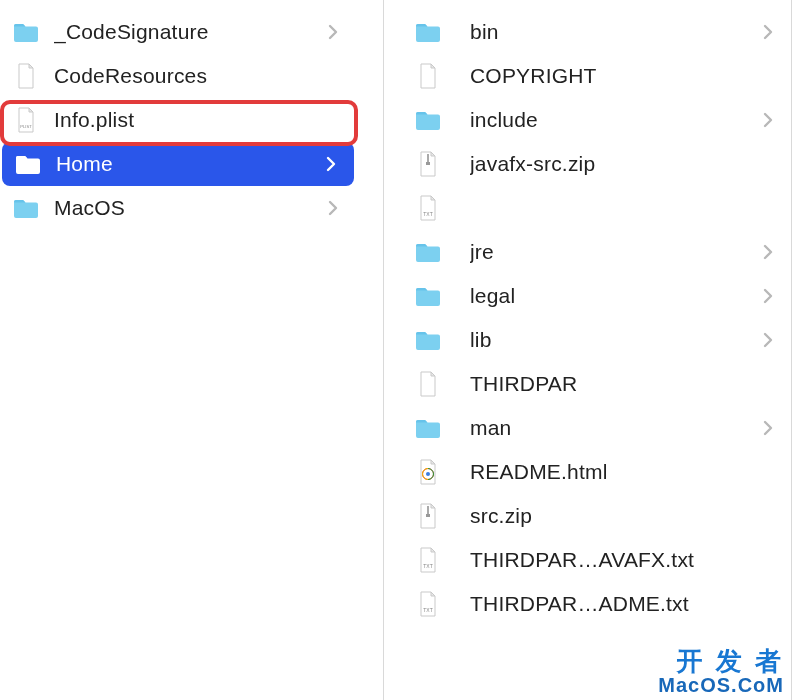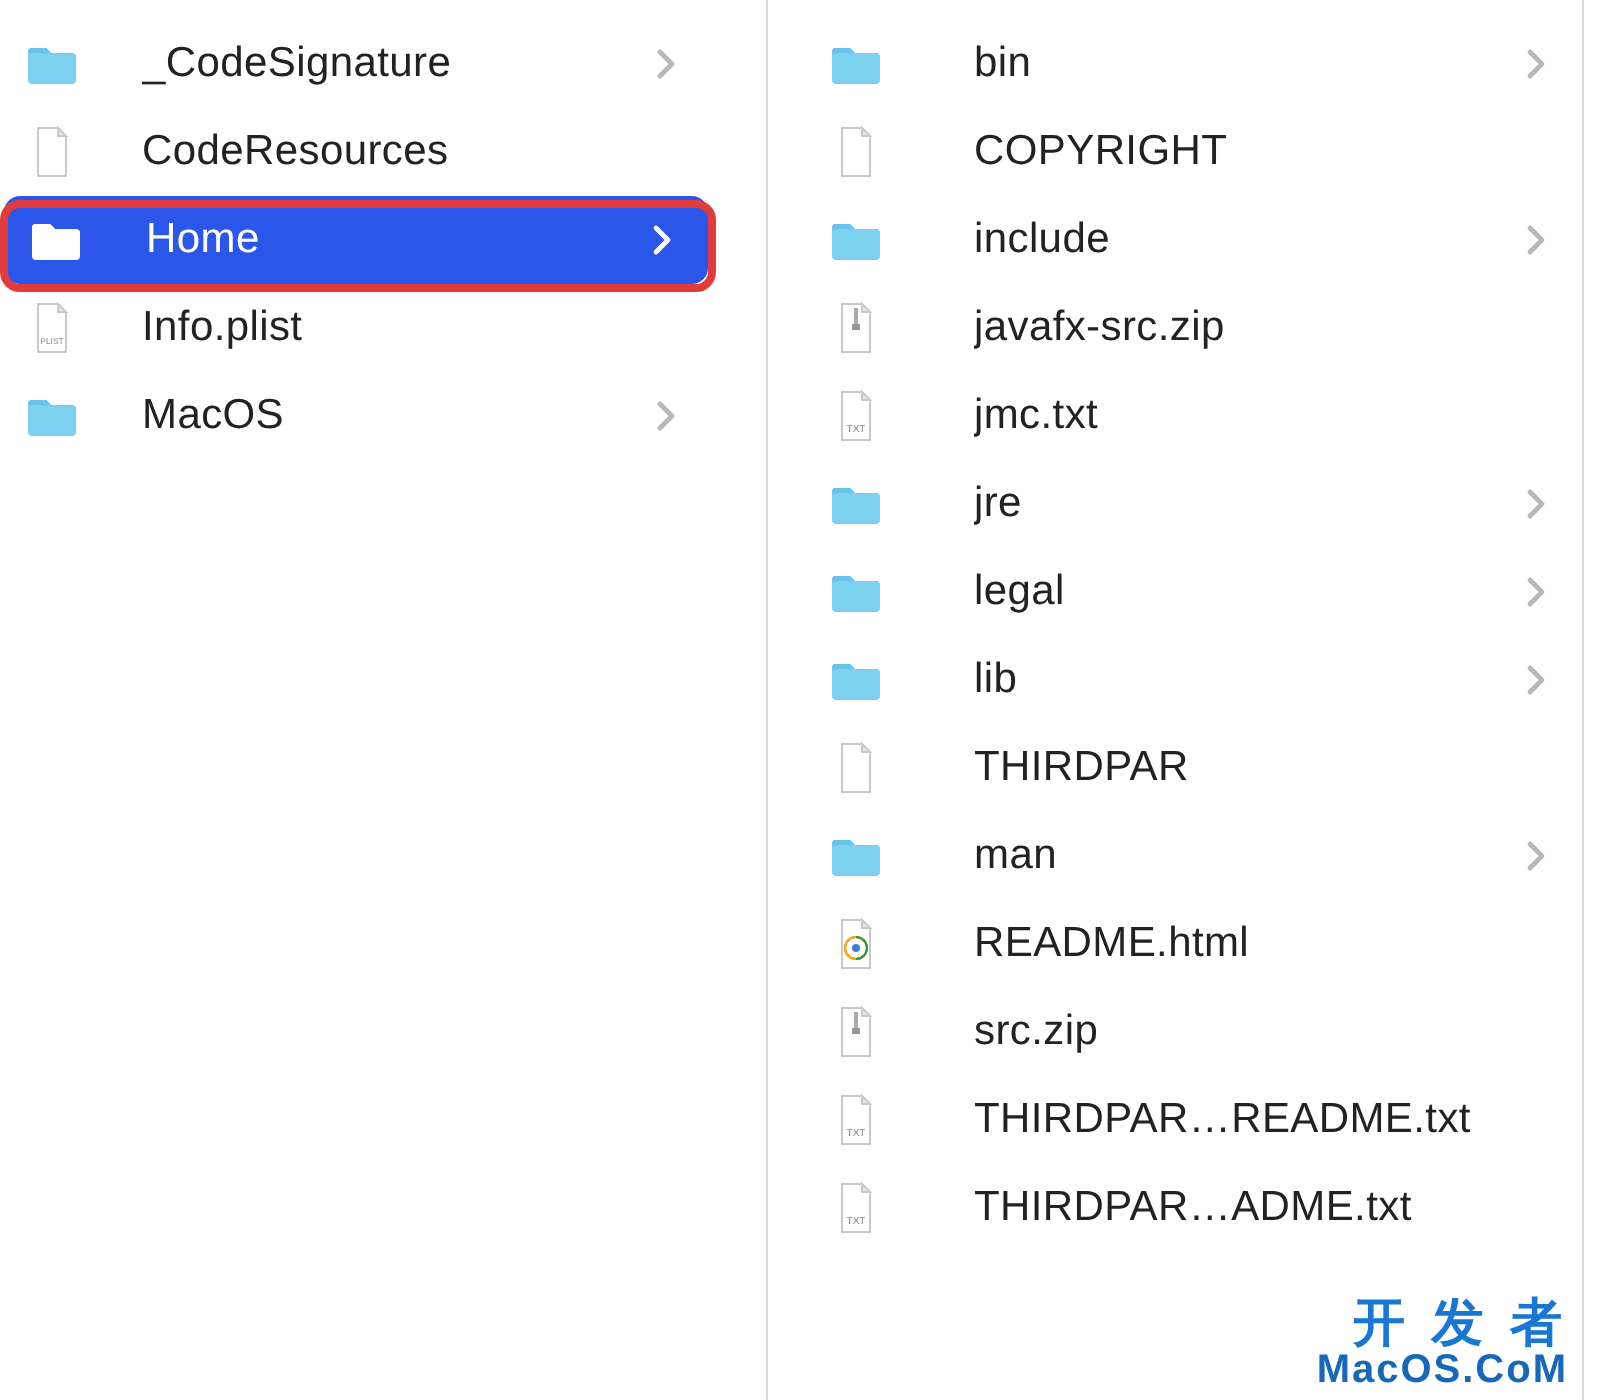--- a/index.html
+++ b/index.html
@@ -50,21 +50,20 @@
     justify-content: center;
     flex-shrink: 0;
   }
 
   .label {
     flex: 1;
     white-space: nowrap;
     overflow: hidden;
     text-overflow: ellipsis;
     letter-spacing: 0.2px;
-    margin-left: 17px;
   }
 
   .chevron {
     width: 10px;
     height: 16px;
     flex-shrink: 0;
   }
   .chevron svg { display: block; }
 
   
@@ -133,46 +132,46 @@
     </div>
     <div class="row">
       <span class="icon-slot">
           <svg viewBox="0 0 20 26">
             <path d="M3 1 L13 1 L17 5 L17 25 L3 25 Z" fill="#fff" stroke="#c9c9c9"></path>
             <path d="M13 1 L13 5 L17 5 Z" fill="#e8e8e8" stroke="#c9c9c9"></path>
           </svg>
         </span>
       <span class="label">CodeResources</span>
     </div>
+    <div class="row">
+      <span class="icon-slot">
+          <svg viewBox="0 0 20 26">
+            <path d="M3 1 L13 1 L17 5 L17 25 L3 25 Z" fill="#fff" stroke="#c9c9c9"></path>
+            <path d="M13 1 L13 5 L17 5 Z" fill="#e8e8e8" stroke="#c9c9c9"></path>
+            <text x="10" y="21" font-size="4.2" font-family="Arial" fill="#888" text-anchor="middle">PLIST</text>
+          </svg>
+        </span>
+      <span class="label">Info.plist</span>
+    </div>
     <div class="row selected">
       <span class="icon-slot">
           <svg viewBox="0 0 28 24">
             <path d="M2 6 Q2 4 4 4 L11 4 L13.5 6.5 L24 6.5 Q26 6.5 26 8.5 L26 20 Q26 22 24 22 L4 22 Q2 22 2 20 Z" fill="#ffffff"></path>
             <path d="M2 6 Q2 4 4 4 L11 4 L13.5 6.5 L3 6.5 Q2 6.5 2 6 Z" fill="#ffffff"></path>
           </svg>
         </span>
       <span class="label">Home</span>
       <span class="chevron sel">
           <svg viewBox="0 0 10 16" width="10" height="16">
             <path d="M2 2 L8 8 L2 14" fill="none" stroke="#ffffff" stroke-width="2.4" stroke-linecap="round" stroke-linejoin="round"></path>
           </svg>
         </span>
     </div>
     <div class="row">
       <span class="icon-slot">
-          <svg viewBox="0 0 20 26">
-            <path d="M3 1 L13 1 L17 5 L17 25 L3 25 Z" fill="#fff" stroke="#c9c9c9"></path>
-            <path d="M13 1 L13 5 L17 5 Z" fill="#e8e8e8" stroke="#c9c9c9"></path>
-            <text x="10" y="21" font-size="4.2" font-family="Arial" fill="#888" text-anchor="middle">PLIST</text>
-          </svg>
-        </span>
-      <span class="label">Info.plist</span>
-    </div>
-    <div class="row">
-      <span class="icon-slot">
           <svg viewBox="0 0 28 24">
             <path d="M2 6 Q2 4 4 4 L11 4 L13.5 6.5 L24 6.5 Q26 6.5 26 8.5 L26 20 Q26 22 24 22 L4 22 Q2 22 2 20 Z" fill="#7cd0f0"></path>
             <path d="M2 6 Q2 4 4 4 L11 4 L13.5 6.5 L3 6.5 Q2 6.5 2 6 Z" fill="#67c3ea"></path>
           </svg>
         </span>
       <span class="label">MacOS</span>
       <span class="chevron">
           <svg viewBox="0 0 10 16" width="10" height="16">
             <path d="M2 2 L8 8 L2 14" fill="none" stroke="#b8b8b8" stroke-width="2.4" stroke-linecap="round" stroke-linejoin="round"></path>
           </svg>
@@ -233,21 +232,20 @@
       <span class="label">javafx-src.zip</span>
     </div>
     <div class="row">
       <span class="icon-slot">
           <svg viewBox="0 0 20 26">
             <path d="M3 1 L13 1 L17 5 L17 25 L3 25 Z" fill="#fff" stroke="#c9c9c9"></path>
             <path d="M13 1 L13 5 L17 5 Z" fill="#e8e8e8" stroke="#c9c9c9"></path>
             <text x="10" y="21" font-size="5" font-family="Arial" fill="#888" text-anchor="middle">TXT</text>
           </svg>
         </span>
-      <span class="label">jmc.txt</span>
     </div>
     <div class="row">
       <span class="icon-slot">
           <svg viewBox="0 0 28 24">
             <path d="M2 6 Q2 4 4 4 L11 4 L13.5 6.5 L24 6.5 Q26 6.5 26 8.5 L26 20 Q26 22 24 22 L4 22 Q2 22 2 20 Z" fill="#7cd0f0"></path>
             <path d="M2 6 Q2 4 4 4 L11 4 L13.5 6.5 L3 6.5 Q2 6.5 2 6 Z" fill="#67c3ea"></path>
           </svg>
         </span>
       <span class="label">jre</span>
       <span class="chevron">
@@ -332,21 +330,21 @@
       <span class="label">src.zip</span>
     </div>
     <div class="row">
       <span class="icon-slot">
           <svg viewBox="0 0 20 26">
             <path d="M3 1 L13 1 L17 5 L17 25 L3 25 Z" fill="#fff" stroke="#c9c9c9"></path>
             <path d="M13 1 L13 5 L17 5 Z" fill="#e8e8e8" stroke="#c9c9c9"></path>
             <text x="10" y="21" font-size="5" font-family="Arial" fill="#888" text-anchor="middle">TXT</text>
           </svg>
         </span>
-      <span class="label">THIRDPAR…README.txt</span>
+      <span class="label">THIRDPAR…AVAFX.txt</span>
     </div>
     <div class="row">
       <span class="icon-slot">
           <svg viewBox="0 0 20 26">
             <path d="M3 1 L13 1 L17 5 L17 25 L3 25 Z" fill="#fff" stroke="#c9c9c9"></path>
             <path d="M13 1 L13 5 L17 5 Z" fill="#e8e8e8" stroke="#c9c9c9"></path>
             <text x="10" y="21" font-size="5" font-family="Arial" fill="#888" text-anchor="middle">TXT</text>
           </svg>
         </span>
       <span class="label">THIRDPAR…ADME.txt</span>

